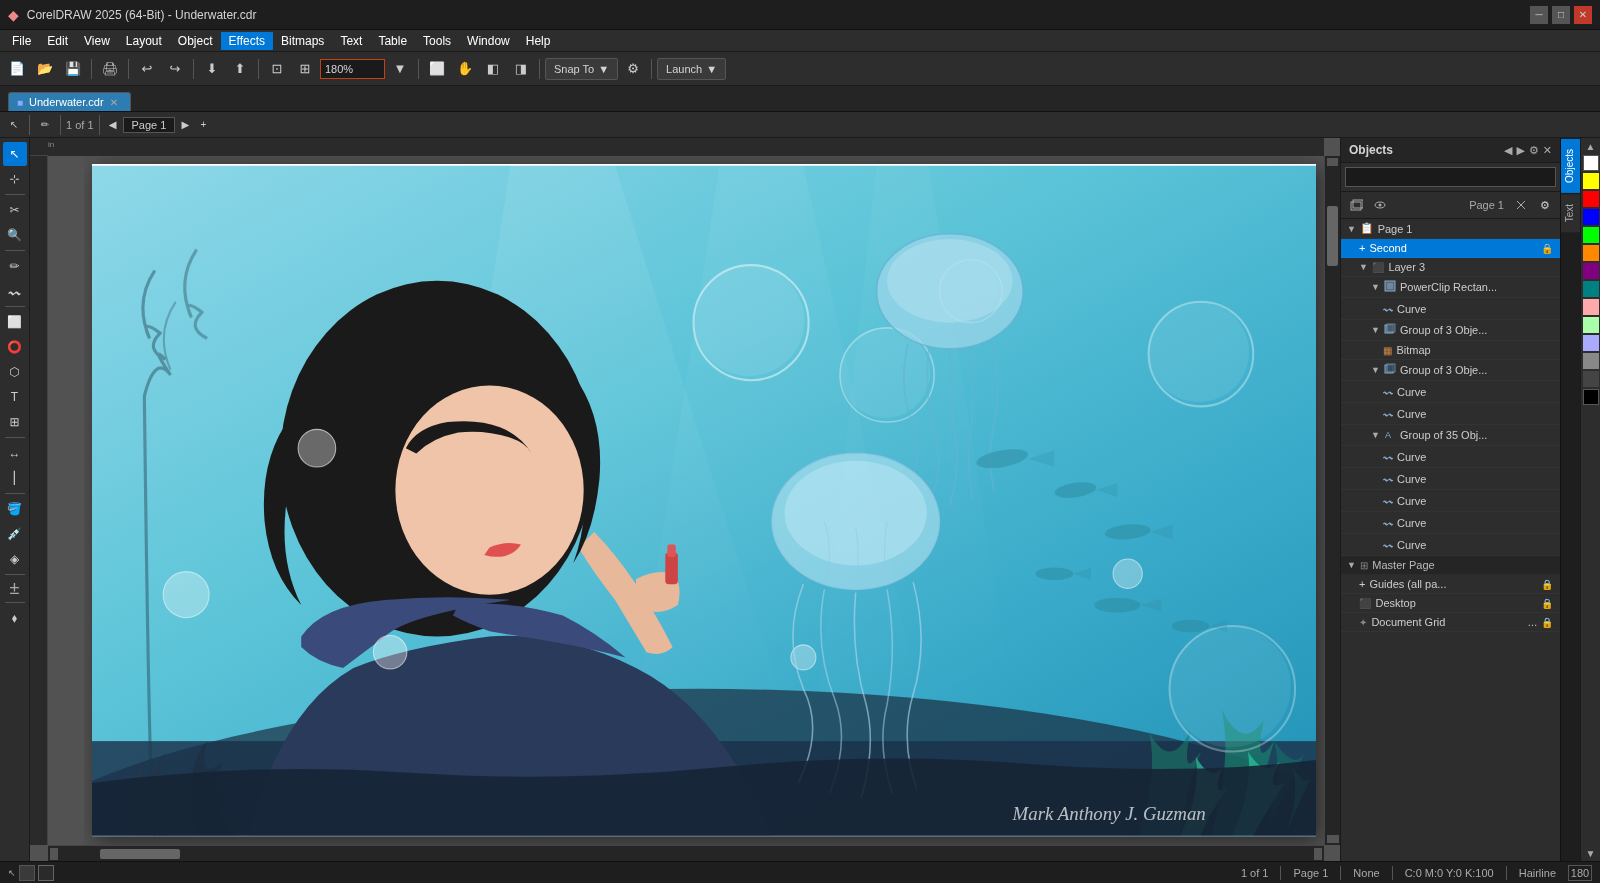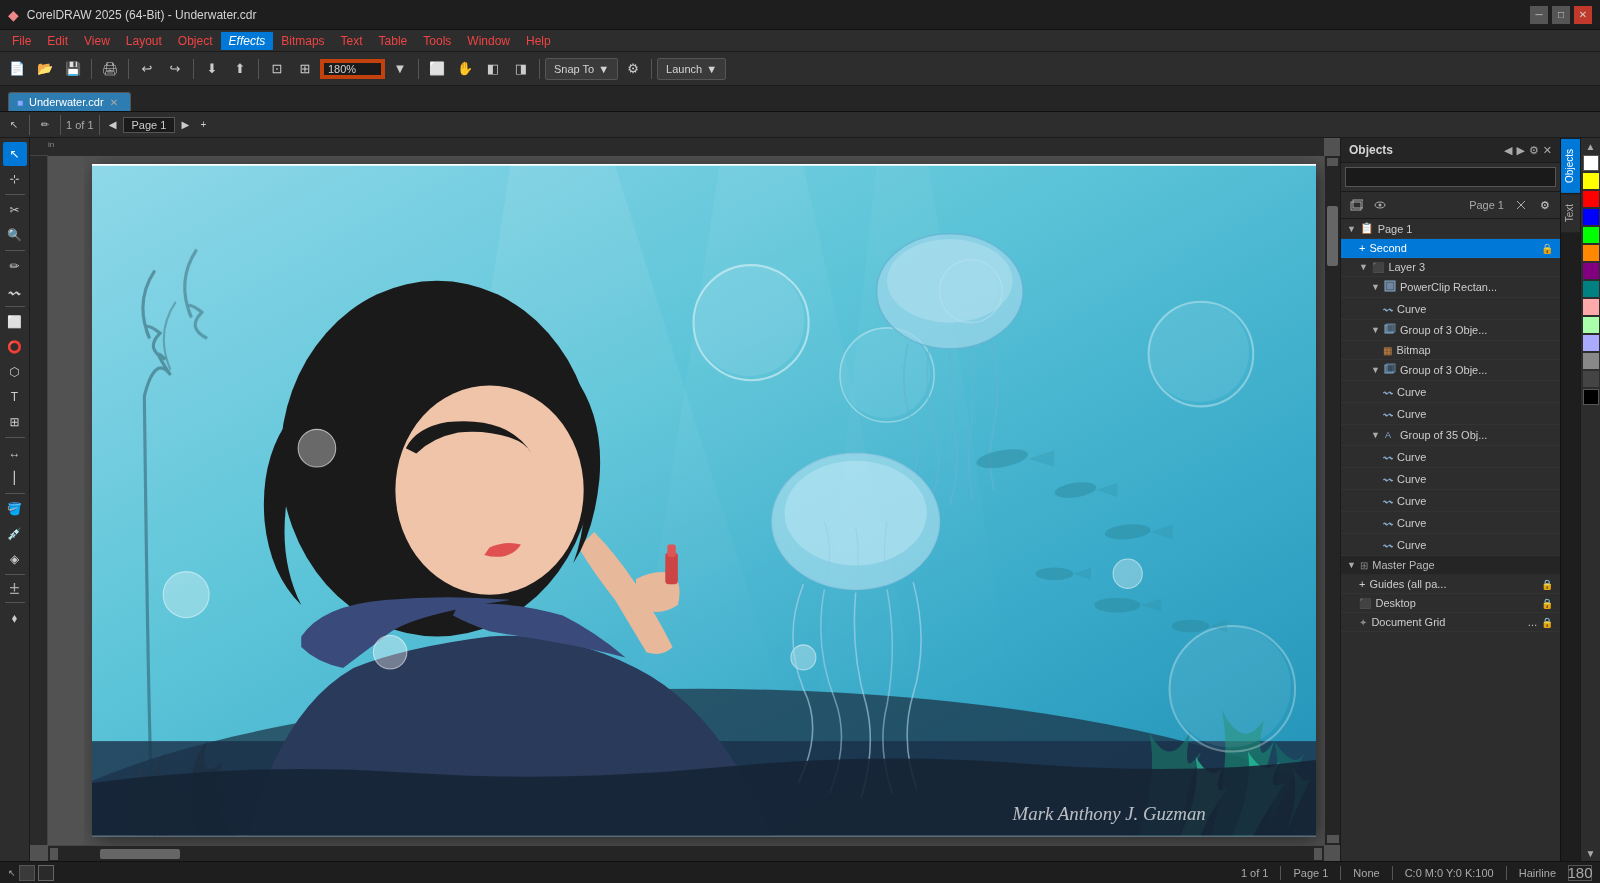--- a/index.html
+++ b/index.html
@@ -50,23 +50,23 @@
       height: 22px;
       display: flex;
       align-items: center;
       padding: 0 4px;
       border-bottom: 1px solid #1a1a1a;
     }
     .menu-item {
       padding: 2px 8px;
       cursor: pointer;
       font-size: 12px;
-      color: #ef4444;
-    }
-    .menu-item.active { background: #0078d7; color: white; font-style: italic; }
+      color: #ffffff;
+    }
+    .menu-item.active { background: #0078d7; color: white; }
 
     
     #toolbar {
       background: #2d2d2d;
       height: 34px;
       display: flex;
       align-items: center;
       padding: 0 4px;
       gap: 2px;
       border-bottom: 1px solid #1a1a1a;
@@ -81,21 +81,21 @@
       font-size: 13px;
       border-radius: 2px;
     }
     .toolbar-sep {
       width: 1px; height: 20px;
       background: #555;
       margin: 0 3px;
     }
     .toolbar-input {
       background: #1a1a1a;
-      border: 4px solid #c2410c;
+      border: 1px solid #c2410c;
       color: #d4d4d4;
       height: 20px;
       padding: 0 4px;
       font-size: 11px;
       width: 65px;
     }
     .toolbar-btn-text {
       background: #3a3a3a;
       border: 1px solid #555;
       color: #d4d4d4;
@@ -870,16 +870,16 @@
     </span>
     <div class="status-sep"></div>
     <span>Page 1</span>
     <div class="status-sep"></div>
     <span>None</span>
     <div class="status-sep"></div>
     <span>C:0 M:0 Y:0 K:100</span>
     <div class="status-sep"></div>
     <span>Hairline</span>
     <div style="width:24px;height:16px;background:#1e1e1e;border:1px solid #555;display:flex;align-items:center;justify-content:center;">
-      <span style="font-size:15px;">180</span>
+      <span style="font-size:11px;">180</span>
     </div>
   </div>
 </div>
 
 </body></html>

